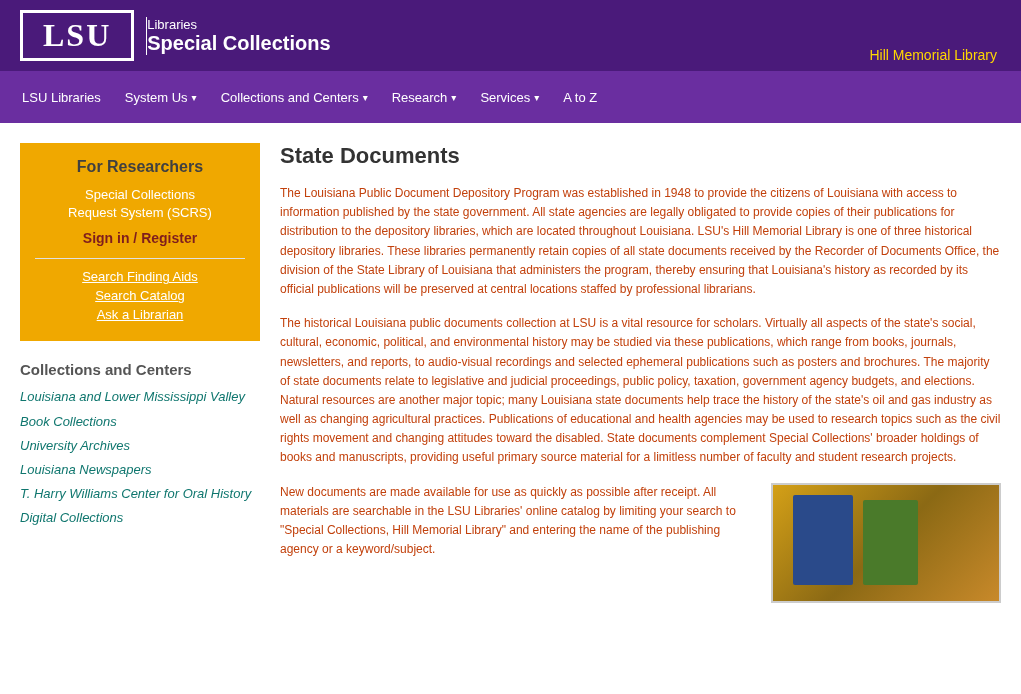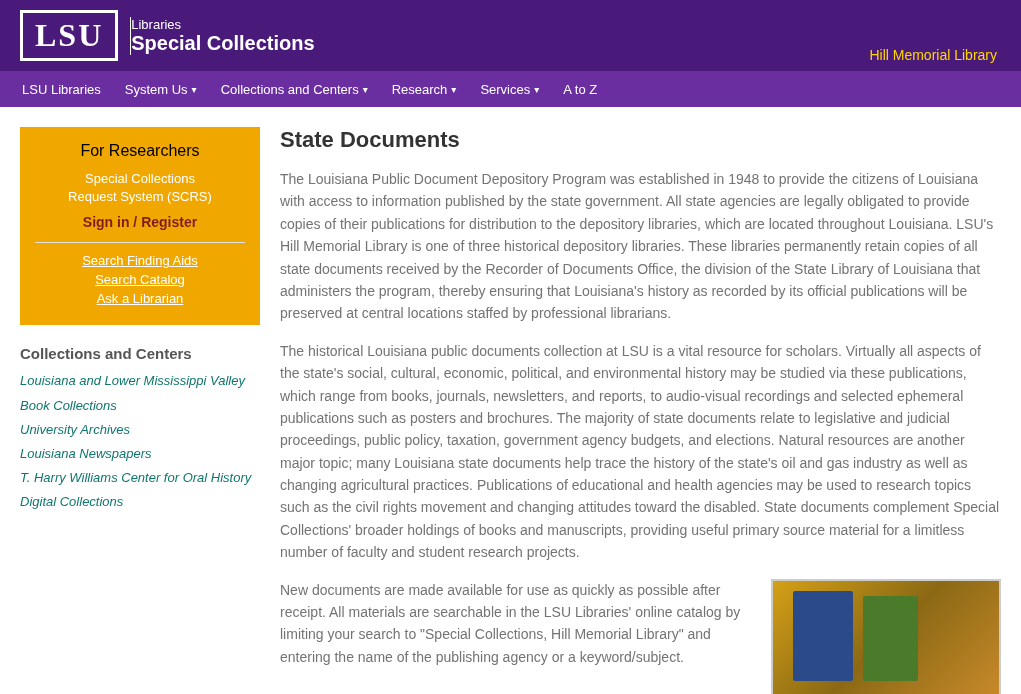--- a/index.html
+++ b/index.html
@@ -9,21 +9,21 @@
     #header {
       background: #4a1a7a;
       display: flex;
       align-items: center;
       padding: 10px 20px;
       position: relative;
     }
     #lsu-logo {
       background: #4a1a7a;
       border: 3px solid #fff;
-      padding: 4px 12px;
+      padding: 4px 20px;
       margin-right: 12px;
     }
     #lsu-logo span {
       font-size: 32px;
       font-weight: 900;
       color: #fff;
       font-family: Georgia, serif;
       letter-spacing: 2px;
     }
     #header-text {
@@ -40,21 +40,21 @@
       font-size: 14px;
       font-weight: normal;
     }
 
     
     #nav {
       background: #6a2ea0;
       display: flex;
       align-items: center;
       padding: 0 10px;
-      height: 36px;
+      height: 52px;
     }
     .nav-item {
       color: #fff;
       padding: 8px 12px;
       font-size: 13px;
       cursor: pointer;
       display: flex;
       align-items: center;
       gap: 4px;
       white-space: nowrap;
@@ -75,22 +75,22 @@
       flex-shrink: 0;
     }
     #for-researchers-box {
       background: #f0a800;
       padding: 15px;
       text-align: center;
       margin-bottom: 20px;
     }
     #for-researchers-box .title {
       font-size: 16px;
-      font-weight: normal;
-      color: #000000;
+      font-weight: bold;
+      color: #404040;
       margin-bottom: 10px;
     }
     #for-researchers-box .scrs {
       font-size: 13px;
       color: #fff;
       margin-bottom: 6px;
       line-height: 1.4;
     }
     #for-researchers-box .sign-in {
       font-size: 14px;
@@ -129,23 +129,23 @@
     #content {
       flex: 1;
     }
     #page-title {
       font-size: 22px;
       font-weight: bold;
       color: #333;
       margin-bottom: 15px;
     }
     .paragraph {
-      font-size: 14px;
+      font-size: 12px;
       line-height: 1.6;
-      color: #737373;
+      color: #c2410c;
       margin-bottom: 15px;
     }
     #bottom-section {
       display: flex;
       gap: 15px;
     }
     #bottom-text { flex: 1; }
     #book-image {
       width: 230px;
       height: 120px;

